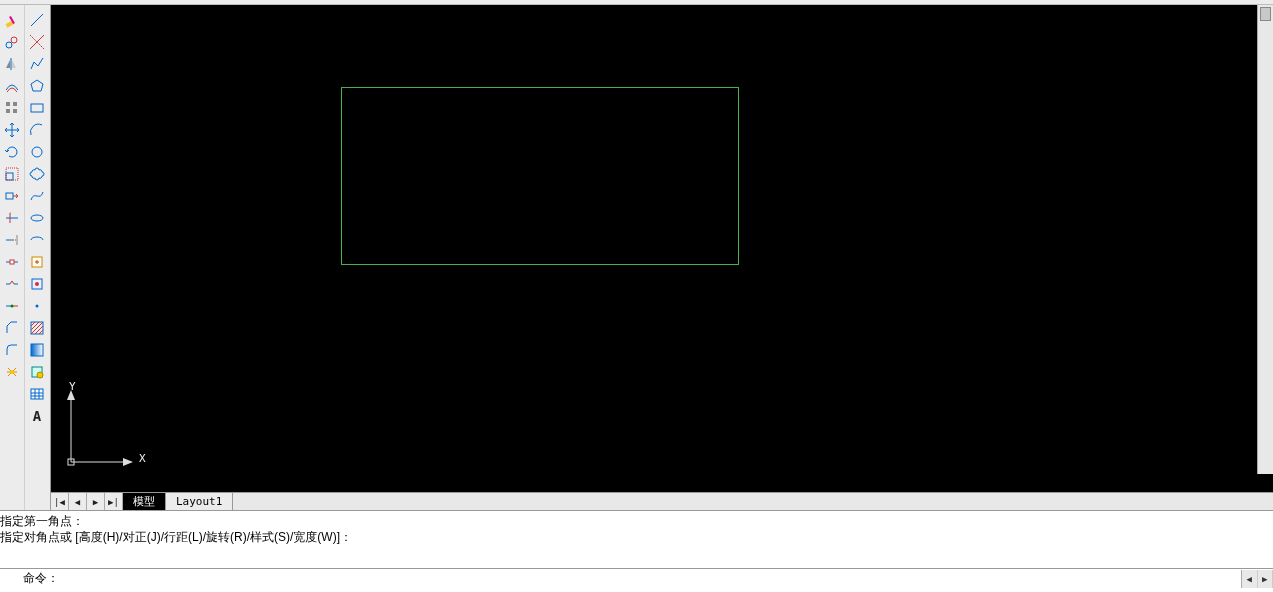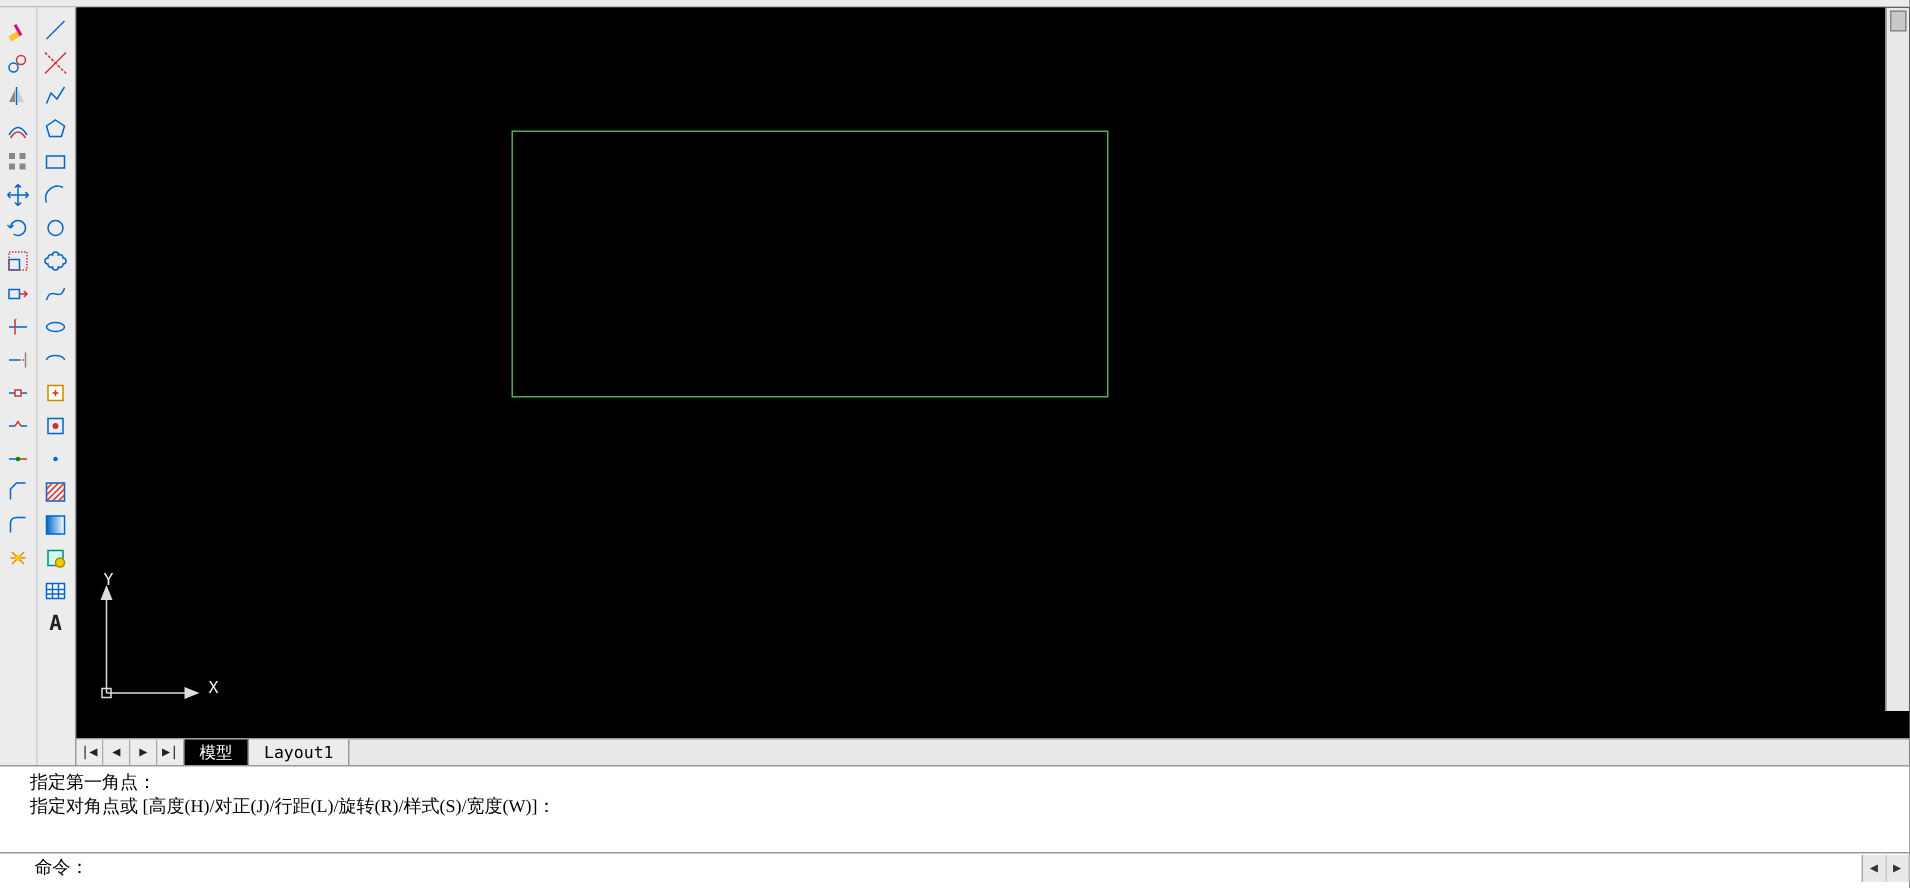--- a/index.html
+++ b/index.html
@@ -151,22 +151,22 @@
   position:absolute;
   bottom:0;
   width:0;height:0;
 }
 
 
 .cmd-history {
   height: 58px;
   background: #fff;
   border-top: 1px solid #999;
-  padding: 2px 20px;
-  font-family: Liberation Serif, serif;
+  padding: 2px 0;
+  font-family: Liberation Sans, sans-serif;
   font-size: 12px;
   line-height: 16px;
   overflow: hidden;
   white-space: pre;
 }
 .cmd-line {
   height: 20px;
   border-top: 1px solid #999;
   display: flex;
   align-items: center;

